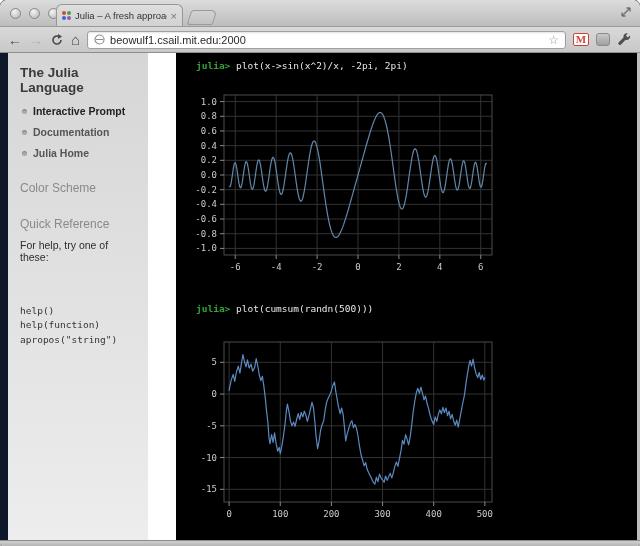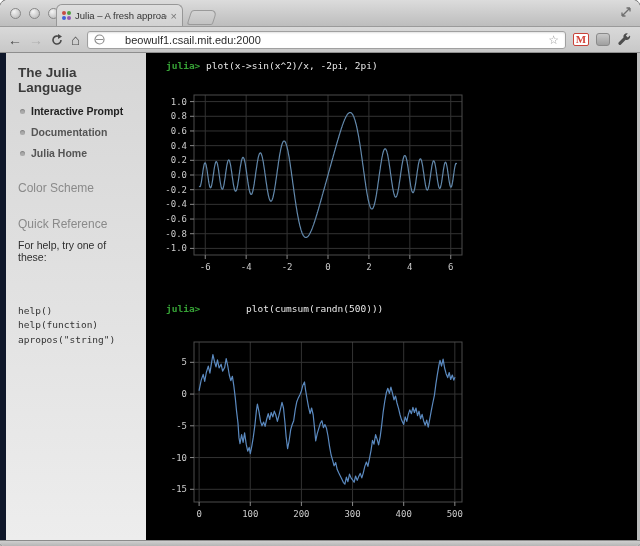--- a/index.html
+++ b/index.html
@@ -41,34 +41,34 @@
   
   .toolbar{
     height:26px;display:flex;align-items:center;gap:7px;padding:0 8px;
     background:linear-gradient(#d9d9d9,#c8c8c8);
     border-bottom:1px solid #8e8e8e;
   }
   .nav-btn{font-size:14px;line-height:1;color:#4a4a4a;cursor:default;}
   .nav-btn.disabled{color:#aeaeae;}
   .addressbar{
     flex:1;height:18px;background:#fff;border:1px solid #a0a0a0;
-    border-radius:3px;display:flex;align-items:center;padding:0 6px;gap:20px;
+    border-radius:3px;display:flex;align-items:center;padding:0 6px;gap:5px;
     box-shadow:inset 0 1px 2px rgba(0,0,0,.12);
   }
   .url-text{flex:1;font-size:11px;color:#2b2b2b;white-space:nowrap;overflow:hidden;}
   .star{font-size:12px;color:#9a9a9a;}
   .ext-gmail{width:16px;height:13px;background:#fff;border:1px solid #c9433a;border-radius:2px;
     font-family:"Liberation Serif",serif;font-weight:bold;font-size:11px;color:#d3453b;
     display:flex;align-items:center;justify-content:center;line-height:1;}
   .ext-generic{width:14px;height:13px;border-radius:3px;
     background:linear-gradient(#c9c9c9,#9f9f9f);border:1px solid #8a8a8a;}
   
   .content{
     height:487px;display:flex;
-    border-left:6px solid #0f172a;border-right:3px solid #bdbdbd;
+    border-left:8px solid #0f172a;border-right:3px solid #bdbdbd;gap:28px;
   }
   .sidebar{
     width:140px;flex:0 0 auto;
     background:linear-gradient(#d6d6d6,#ededed);
     padding:12px 10px 0 12px;
   }
   .sb-title{font-size:13.5px;font-weight:bold;color:#3b3b3b;margin:0 0 10px 0;}
   .sb-nav{list-style:none;margin:0 0 14px 0;padding:0;}
   .sb-nav li{display:flex;align-items:center;gap:6px;margin:0 0 9px 2px;cursor:pointer;}
   .bullet{width:5px;height:5px;border-radius:50%;background:#aaa;
@@ -236,21 +236,21 @@
           <line x1="26" y1="44.963302752293586" x2="30" y2="44.963302752293586" stroke="#8a8a8a"></line>
           <text x="23" y="47.963302752293586" text-anchor="end" fill="#cccccc" font-size="9">0.6</text>
           <line x1="26" y1="30.28440366972477" x2="30" y2="30.28440366972477" stroke="#8a8a8a"></line>
           <text x="23" y="33.28440366972477" text-anchor="end" fill="#cccccc" font-size="9">0.8</text>
           <line x1="26" y1="15.60550458715597" x2="30" y2="15.60550458715597" stroke="#8a8a8a"></line>
           <text x="23" y="18.60550458715597" text-anchor="end" fill="#cccccc" font-size="9">1.0</text>
           <polyline points="35.5,100.4 35.8,100.7 36.2,100.4 36.6,99.5 36.9,98.1 37.3,96.3 37.7,94.0 38.0,91.6 38.4,88.9 38.8,86.3 39.1,83.8 39.5,81.6 39.9,79.7 40.2,78.2 40.6,77.2 41.0,76.8 41.3,76.9 41.7,77.7 42.1,78.9 42.4,80.6 42.8,82.7 43.2,85.0 43.5,87.6 43.9,90.2 44.3,92.8 44.6,95.2 45.0,97.4 45.4,99.2 45.7,100.6 46.1,101.4 46.5,101.8 46.8,101.6 47.2,100.9 47.6,99.6 47.9,98.0 48.3,95.9 48.7,93.6 49.0,91.0 49.4,88.4 49.8,85.8 50.1,83.3 50.5,81.0 50.9,79.1 51.3,77.5 51.6,76.4 52.0,75.7 52.4,75.6 52.7,76.0 53.1,76.8 53.5,78.2 53.8,79.9 54.2,82.0 54.6,84.4 54.9,86.9 55.3,89.5 55.7,92.1 56.0,94.6 56.4,97.0 56.8,99.0 57.1,100.7 57.5,102.0 57.9,102.8 58.2,103.2 58.6,103.1 59.0,102.5 59.3,101.4 59.7,99.9 60.1,98.1 60.4,95.9 60.8,93.5 61.2,90.9 61.5,88.3 61.9,85.7 62.3,83.2 62.6,80.8 63.0,78.7 63.4,77.0 63.7,75.6 64.1,74.6 64.5,74.0 64.8,73.9 65.2,74.2 65.6,75.0 65.9,76.3 66.3,77.8 66.7,79.8 67.0,82.0 67.4,84.4 67.8,87.0 68.1,89.6 68.5,92.2 68.9,94.7 69.2,97.1 69.6,99.3 70.0,101.2 70.3,102.8 70.7,104.0 71.1,104.8 71.4,105.2 71.8,105.2 72.2,104.7 72.6,103.9 72.9,102.6 73.3,101.0 73.7,99.1 74.0,96.9 74.4,94.5 74.8,92.0 75.1,89.4 75.5,86.8 75.9,84.2 76.2,81.7 76.6,79.4 77.0,77.3 77.3,75.4 77.7,73.9 78.1,72.7 78.4,71.9 78.8,71.4 79.2,71.4 79.5,71.7 79.9,72.4 80.3,73.5 80.6,74.9 81.0,76.6 81.4,78.6 81.7,80.9 82.1,83.3 82.5,85.8 82.8,88.4 83.2,91.0 83.6,93.6 83.9,96.2 84.3,98.6 84.7,100.8 85.0,102.8 85.4,104.5 85.8,106.0 86.1,107.1 86.5,107.9 86.9,108.4 87.2,108.5 87.6,108.3 88.0,107.7 88.3,106.8 88.7,105.5 89.1,104.0 89.4,102.2 89.8,100.2 90.2,97.9 90.5,95.5 90.9,93.0 91.3,90.4 91.6,87.8 92.0,85.1 92.4,82.6 92.8,80.1 93.1,77.7 93.5,75.5 93.9,73.5 94.2,71.7 94.6,70.2 95.0,68.9 95.3,68.0 95.7,67.3 96.1,66.9 96.4,66.9 96.8,67.1 97.2,67.7 97.5,68.5 97.9,69.7 98.3,71.1 98.6,72.7 99.0,74.6 99.4,76.7 99.7,78.9 100.1,81.3 100.5,83.8 100.8,86.4 101.2,89.0 101.6,91.7 101.9,94.3 102.3,96.9 102.7,99.4 103.0,101.8 103.4,104.0 103.8,106.1 104.1,108.0 104.5,109.8 104.9,111.3 105.2,112.6 105.6,113.6 106.0,114.4 106.3,114.9 106.7,115.2 107.1,115.2 107.4,115.0 107.8,114.4 108.2,113.7 108.5,112.7 108.9,111.5 109.3,110.0 109.6,108.3 110.0,106.5 110.4,104.5 110.7,102.3 111.1,100.0 111.5,97.6 111.8,95.1 112.2,92.6 112.6,90.0 113.0,87.3 113.3,84.7 113.7,82.1 114.1,79.5 114.4,76.9 114.8,74.5 115.2,72.1 115.5,69.8 115.9,67.7 116.3,65.7 116.6,63.8 117.0,62.1 117.4,60.5 117.7,59.2 118.1,58.0 118.5,57.0 118.8,56.2 119.2,55.6 119.6,55.2 119.9,55.0 120.3,55.0 120.7,55.2 121.0,55.6 121.4,56.2 121.8,57.0 122.1,58.0 122.5,59.1 122.9,60.4 123.2,61.8 123.6,63.5 124.0,65.2 124.3,67.1 124.7,69.1 125.1,71.2 125.4,73.4 125.8,75.7 126.2,78.1 126.5,80.6 126.9,83.1 127.3,85.7 127.6,88.3 128.0,90.9 128.4,93.6 128.7,96.3 129.1,98.9 129.5,101.6 129.8,104.2 130.2,106.9 130.6,109.5 130.9,112.0 131.3,114.5 131.7,117.0 132.0,119.4 132.4,121.7 132.8,123.9 133.1,126.1 133.5,128.2 133.9,130.3 134.3,132.2 134.6,134.0 135.0,135.8 135.4,137.5 135.7,139.1 136.1,140.5 136.5,141.9 136.8,143.2 137.2,144.4 137.6,145.5 137.9,146.5 138.3,147.4 138.7,148.2 139.0,148.9 139.4,149.6 139.8,150.1 140.1,150.5 140.5,150.9 140.9,151.2 141.2,151.3 141.6,151.4 142.0,151.5 142.3,151.4 142.7,151.3 143.1,151.1 143.4,150.8 143.8,150.5 144.2,150.1 144.5,149.7 144.9,149.2 145.3,148.6 145.6,148.0 146.0,147.3 146.4,146.6 146.7,145.8 147.1,145.0 147.5,144.2 147.8,143.3 148.2,142.4 148.6,141.4 148.9,140.4 149.3,139.4 149.7,138.4 150.0,137.3 150.4,136.2 150.8,135.1 151.1,133.9 151.5,132.8 151.9,131.6 152.2,130.4 152.6,129.2 153.0,128.0 153.3,126.7 153.7,125.5 154.1,124.2 154.5,123.0 154.8,121.7 155.2,120.4 155.6,119.2 155.9,117.9 156.3,116.6 156.7,115.3 157.0,114.0 157.4,112.7 157.8,111.4 158.1,110.1 158.5,108.7 158.9,107.4 159.2,106.1 159.6,104.8 160.0,103.5 160.3,102.2 160.7,100.9 161.1,99.5 161.4,98.2 161.8,96.9 162.2,95.6 162.5,94.3 162.9,93.0 163.3,91.6 163.6,90.3 164.0,89.0 164.4,87.7 164.7,86.4 165.1,85.0 165.5,83.7 165.8,82.4 166.2,81.1 166.6,79.8 166.9,78.5 167.3,77.1 167.7,75.8 168.0,74.5 168.4,73.2 168.8,71.9 169.1,70.6 169.5,69.3 169.9,67.9 170.2,66.6 170.6,65.3 171.0,64.0 171.3,62.7 171.7,61.4 172.1,60.1 172.4,58.8 172.8,57.6 173.2,56.3 173.5,55.0 173.9,53.8 174.3,52.5 174.7,51.3 175.0,50.0 175.4,48.8 175.8,47.6 176.1,46.4 176.5,45.2 176.9,44.1 177.2,42.9 177.6,41.8 178.0,40.7 178.3,39.6 178.7,38.6 179.1,37.6 179.4,36.6 179.8,35.6 180.2,34.7 180.5,33.8 180.9,33.0 181.3,32.2 181.6,31.4 182.0,30.7 182.4,30.0 182.7,29.4 183.1,28.8 183.5,28.3 183.8,27.9 184.2,27.5 184.6,27.2 184.9,26.9 185.3,26.7 185.7,26.6 186.0,26.5 186.4,26.6 186.8,26.7 187.1,26.8 187.5,27.1 187.9,27.5 188.2,27.9 188.6,28.4 189.0,29.1 189.3,29.8 189.7,30.6 190.1,31.5 190.4,32.5 190.8,33.6 191.2,34.8 191.5,36.1 191.9,37.5 192.3,38.9 192.6,40.5 193.0,42.2 193.4,44.0 193.7,45.8 194.1,47.7 194.5,49.8 194.9,51.9 195.2,54.1 195.6,56.3 196.0,58.6 196.3,61.0 196.7,63.5 197.1,66.0 197.4,68.5 197.8,71.1 198.2,73.8 198.5,76.4 198.9,79.1 199.3,81.7 199.6,84.4 200.0,87.1 200.4,89.7 200.7,92.3 201.1,94.9 201.5,97.4 201.8,99.9 202.2,102.3 202.6,104.6 202.9,106.8 203.3,108.9 203.7,110.9 204.0,112.8 204.4,114.5 204.8,116.2 205.1,117.6 205.5,118.9 205.9,120.0 206.2,121.0 206.6,121.8 207.0,122.4 207.3,122.8 207.7,123.0 208.1,123.0 208.4,122.8 208.8,122.4 209.2,121.8 209.5,121.0 209.9,120.0 210.3,118.8 210.6,117.5 211.0,115.9 211.4,114.2 211.7,112.3 212.1,110.3 212.5,108.2 212.8,105.9 213.2,103.5 213.6,101.1 213.9,98.5 214.3,95.9 214.7,93.3 215.0,90.7 215.4,88.0 215.8,85.4 216.2,82.9 216.5,80.4 216.9,78.0 217.3,75.7 217.6,73.5 218.0,71.5 218.4,69.7 218.7,68.0 219.1,66.5 219.5,65.3 219.8,64.3 220.2,63.6 220.6,63.0 220.9,62.8 221.3,62.8 221.7,63.1 222.0,63.6 222.4,64.4 222.8,65.4 223.1,66.7 223.5,68.2 223.9,70.0 224.2,71.9 224.6,74.0 225.0,76.2 225.3,78.6 225.7,81.1 226.1,83.7 226.4,86.3 226.8,89.0 227.2,91.6 227.5,94.2 227.9,96.7 228.3,99.1 228.6,101.3 229.0,103.4 229.4,105.3 229.7,106.9 230.1,108.3 230.5,109.5 230.8,110.3 231.2,110.9 231.6,111.1 231.9,111.1 232.3,110.7 232.7,110.0 233.0,109.1 233.4,107.8 233.8,106.3 234.1,104.5 234.5,102.5 234.9,100.3 235.2,97.9 235.6,95.4 236.0,92.9 236.4,90.2 236.7,87.6 237.1,85.0 237.5,82.5 237.8,80.1 238.2,77.8 238.6,75.8 238.9,74.0 239.3,72.5 239.7,71.2 240.0,70.3 240.4,69.7 240.8,69.5 241.1,69.6 241.5,70.1 241.9,70.9 242.2,72.0 242.6,73.5 243.0,75.2 243.3,77.2 243.7,79.4 244.1,81.8 244.4,84.4 244.8,87.0 245.2,89.6 245.5,92.2 245.9,94.7 246.3,97.1 246.6,99.4 247.0,101.4 247.4,103.1 247.7,104.5 248.1,105.6 248.5,106.3 248.8,106.6 249.2,106.6 249.6,106.1 249.9,105.3 250.3,104.1 250.7,102.6 251.0,100.7 251.4,98.6 251.8,96.3 252.1,93.8 252.5,91.2 252.9,88.6 253.2,86.0 253.6,83.5 254.0,81.1 254.3,78.9 254.7,77.0 255.1,75.4 255.4,74.1 255.8,73.3 256.2,72.8 256.6,72.8 256.9,73.2 257.3,74.0 257.7,75.2 258.0,76.8 258.4,78.7 258.8,80.9 259.1,83.3 259.5,85.8 259.9,88.4 260.2,91.0 260.6,93.6 261.0,96.0 261.3,98.2 261.7,100.2 262.1,101.7 262.4,103.0 262.8,103.8 263.2,104.1 263.5,104.0 263.9,103.4 264.3,102.4 264.6,101.0 265.0,99.3 265.4,97.2 265.7,94.8 266.1,92.3 266.5,89.7 266.8,87.1 267.2,84.5 267.6,82.1 267.9,79.9 268.3,78.1 268.7,76.6 269.0,75.5 269.4,74.9 269.8,74.8 270.1,75.2 270.5,76.0 270.9,77.3 271.2,79.0 271.6,81.0 272.0,83.4 272.3,85.9 272.7,88.5 273.1,91.1 273.4,93.6 273.8,96.0 274.2,98.1 274.5,99.8 274.9,101.2 275.3,102.0 275.6,102.4 276.0,102.3 276.4,101.6 276.7,100.5 277.1,98.9 277.5,97.0 277.9,94.7 278.2,92.2 278.6,89.6 279.0,87.0 279.3,84.4 279.7,82.1 280.1,80.0 280.4,78.4 280.8,77.1 281.2,76.4 281.5,76.2 281.9,76.6 282.3,77.4 282.6,78.8 283.0,80.6 283.4,82.8 283.7,85.2 284.1,87.8 284.5,90.4 284.8,93.0 285.2,95.3 285.6,97.4 285.9,99.1 286.3,100.3 286.7,101.1 287.0,101.2 287.4,100.8 287.8,99.8 288.1,98.3 288.5,96.4 288.9,94.2 289.2,91.7 289.6,89.1 290.0,86.4 290.3,84.0 290.7,81.7 291.1,79.9 291.4,78.5 291.8,77.6 292.2,77.3 292.5,77.6" fill="none" stroke="#6288ab" stroke-width="1.2" stroke-linejoin="round" stroke-linecap="round"></polyline>
         </svg>
       <div class="cmdline cmd2">
         <span class="prompt" style="color: rgb(54, 162, 54);">julia&gt;</span>
-        <span class="cmd" style="color: rgb(232, 232, 232); margin-left: 40px;">plot(cumsum(randn(500)))</span>
+        <span class="cmd" style="color: rgb(232, 232, 232);">plot(cumsum(randn(500)))</span>
       </div>
       <svg id="plot2" class="plot" width="312" height="186">
           <line x1="35.11450381679389" y1="6" x2="35.11450381679389" y2="166" stroke="#333333" stroke-width="1"></line>
           <line x1="86.25954198473282" y1="6" x2="86.25954198473282" y2="166" stroke="#333333" stroke-width="1"></line>
           <line x1="137.40458015267177" y1="6" x2="137.40458015267177" y2="166" stroke="#333333" stroke-width="1"></line>
           <line x1="188.5496183206107" y1="6" x2="188.5496183206107" y2="166" stroke="#333333" stroke-width="1"></line>
           <line x1="239.6946564885496" y1="6" x2="239.6946564885496" y2="166" stroke="#333333" stroke-width="1"></line>
           <line x1="290.8396946564886" y1="6" x2="290.8396946564886" y2="166" stroke="#333333" stroke-width="1"></line>
           <line x1="30" y1="26.317460317460313" x2="298" y2="26.317460317460313" stroke="#333333" stroke-width="1"></line>
           <line x1="30" y1="58.063492063492056" x2="298" y2="58.063492063492056" stroke="#333333" stroke-width="1"></line>

